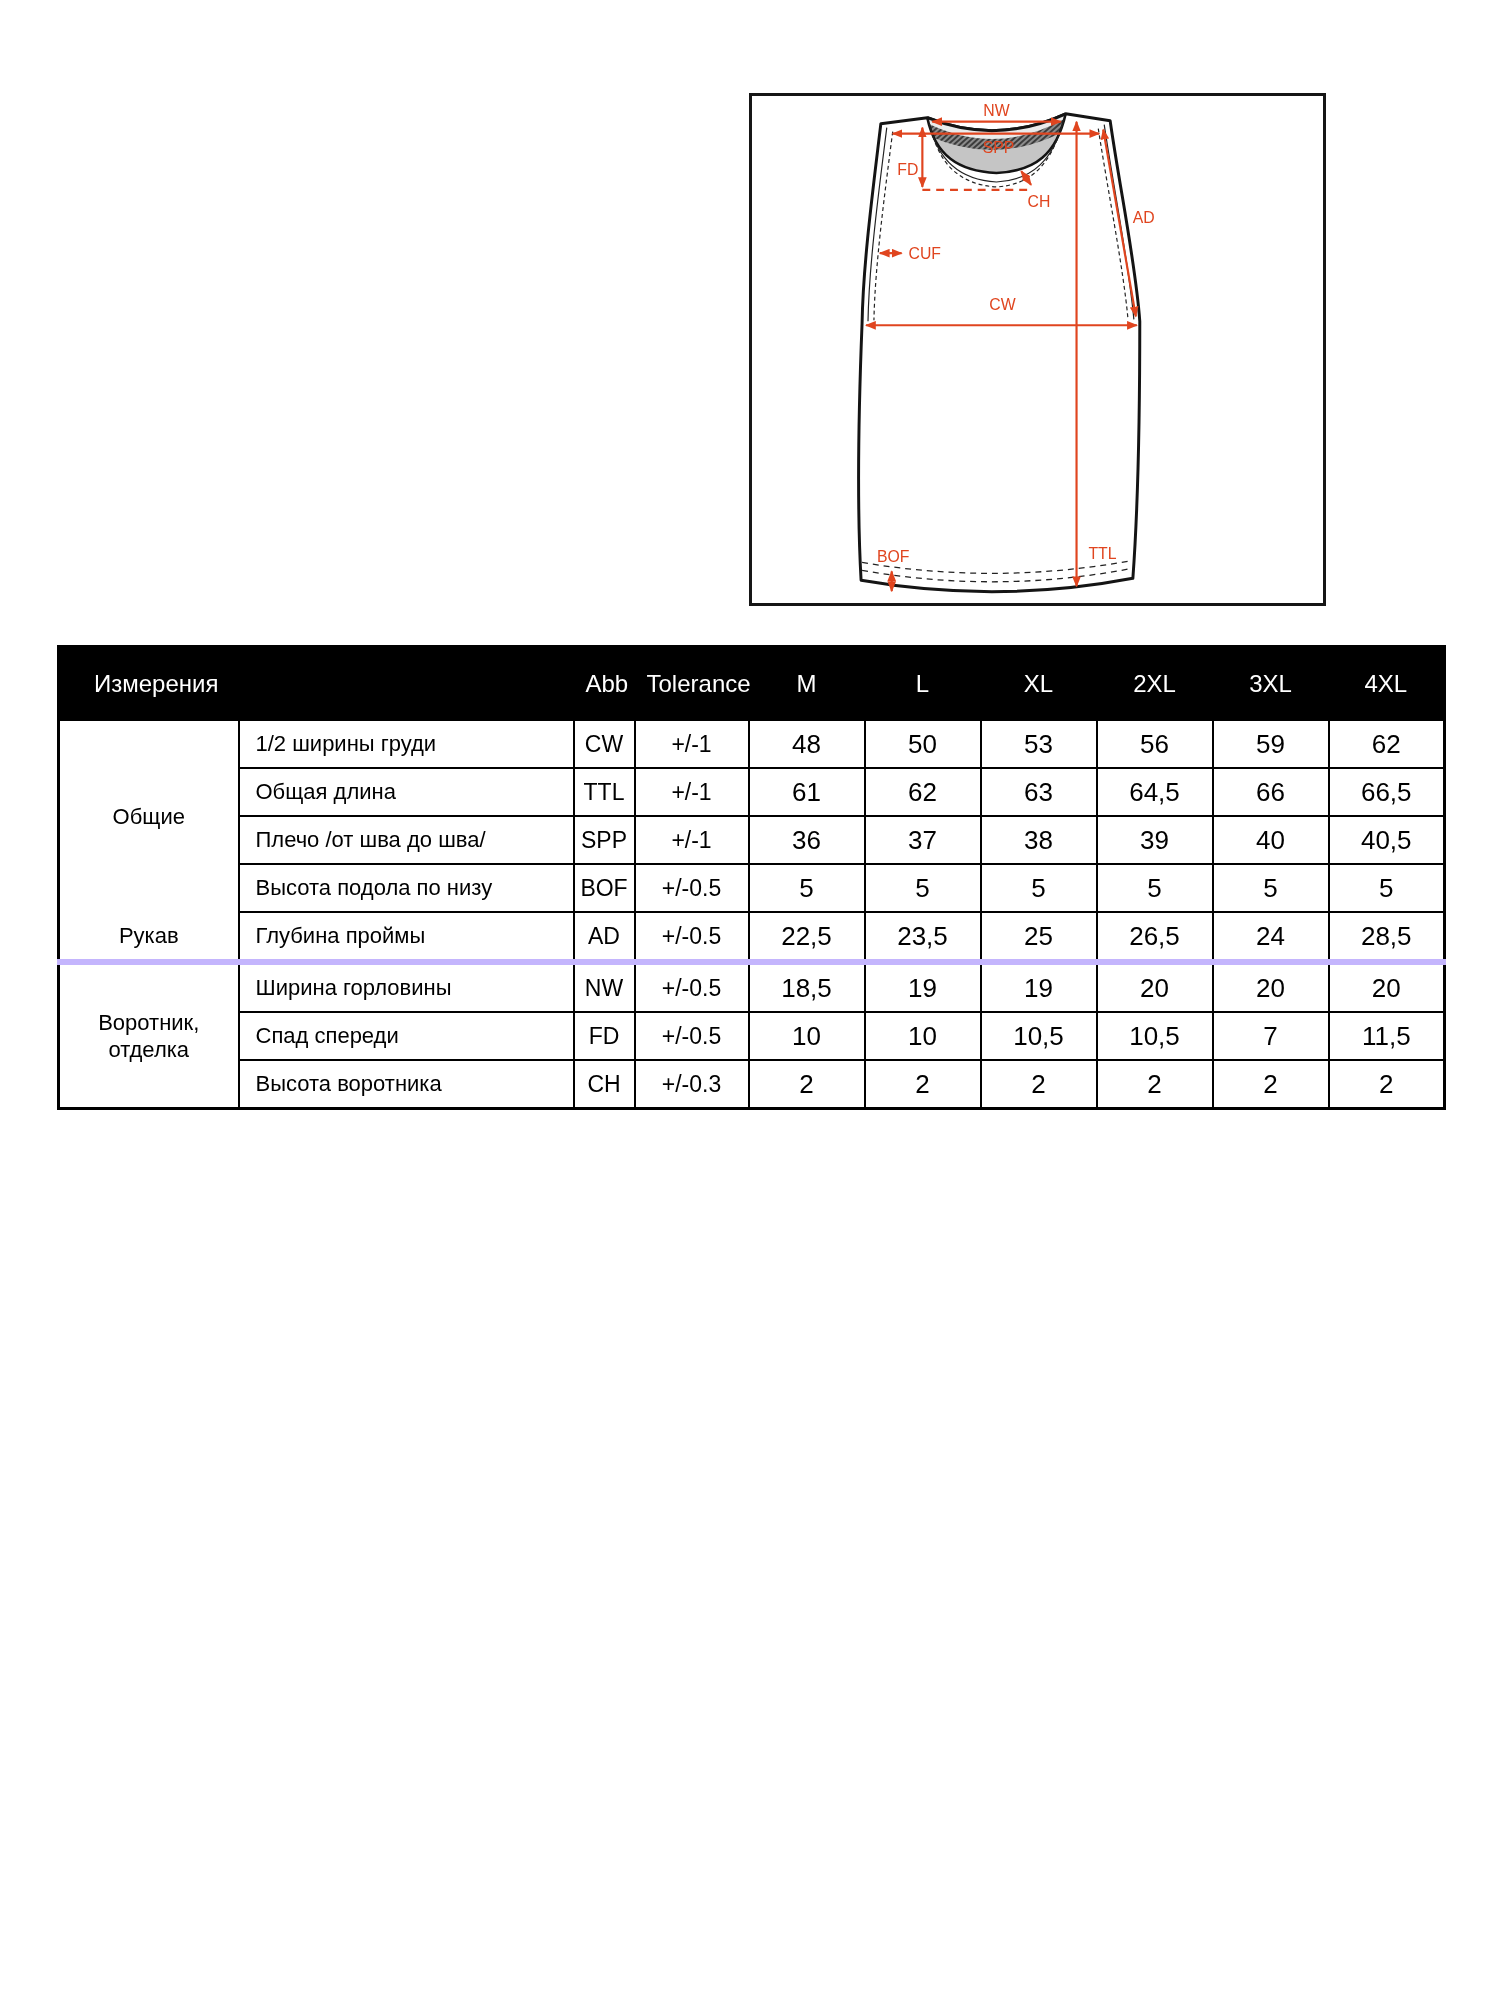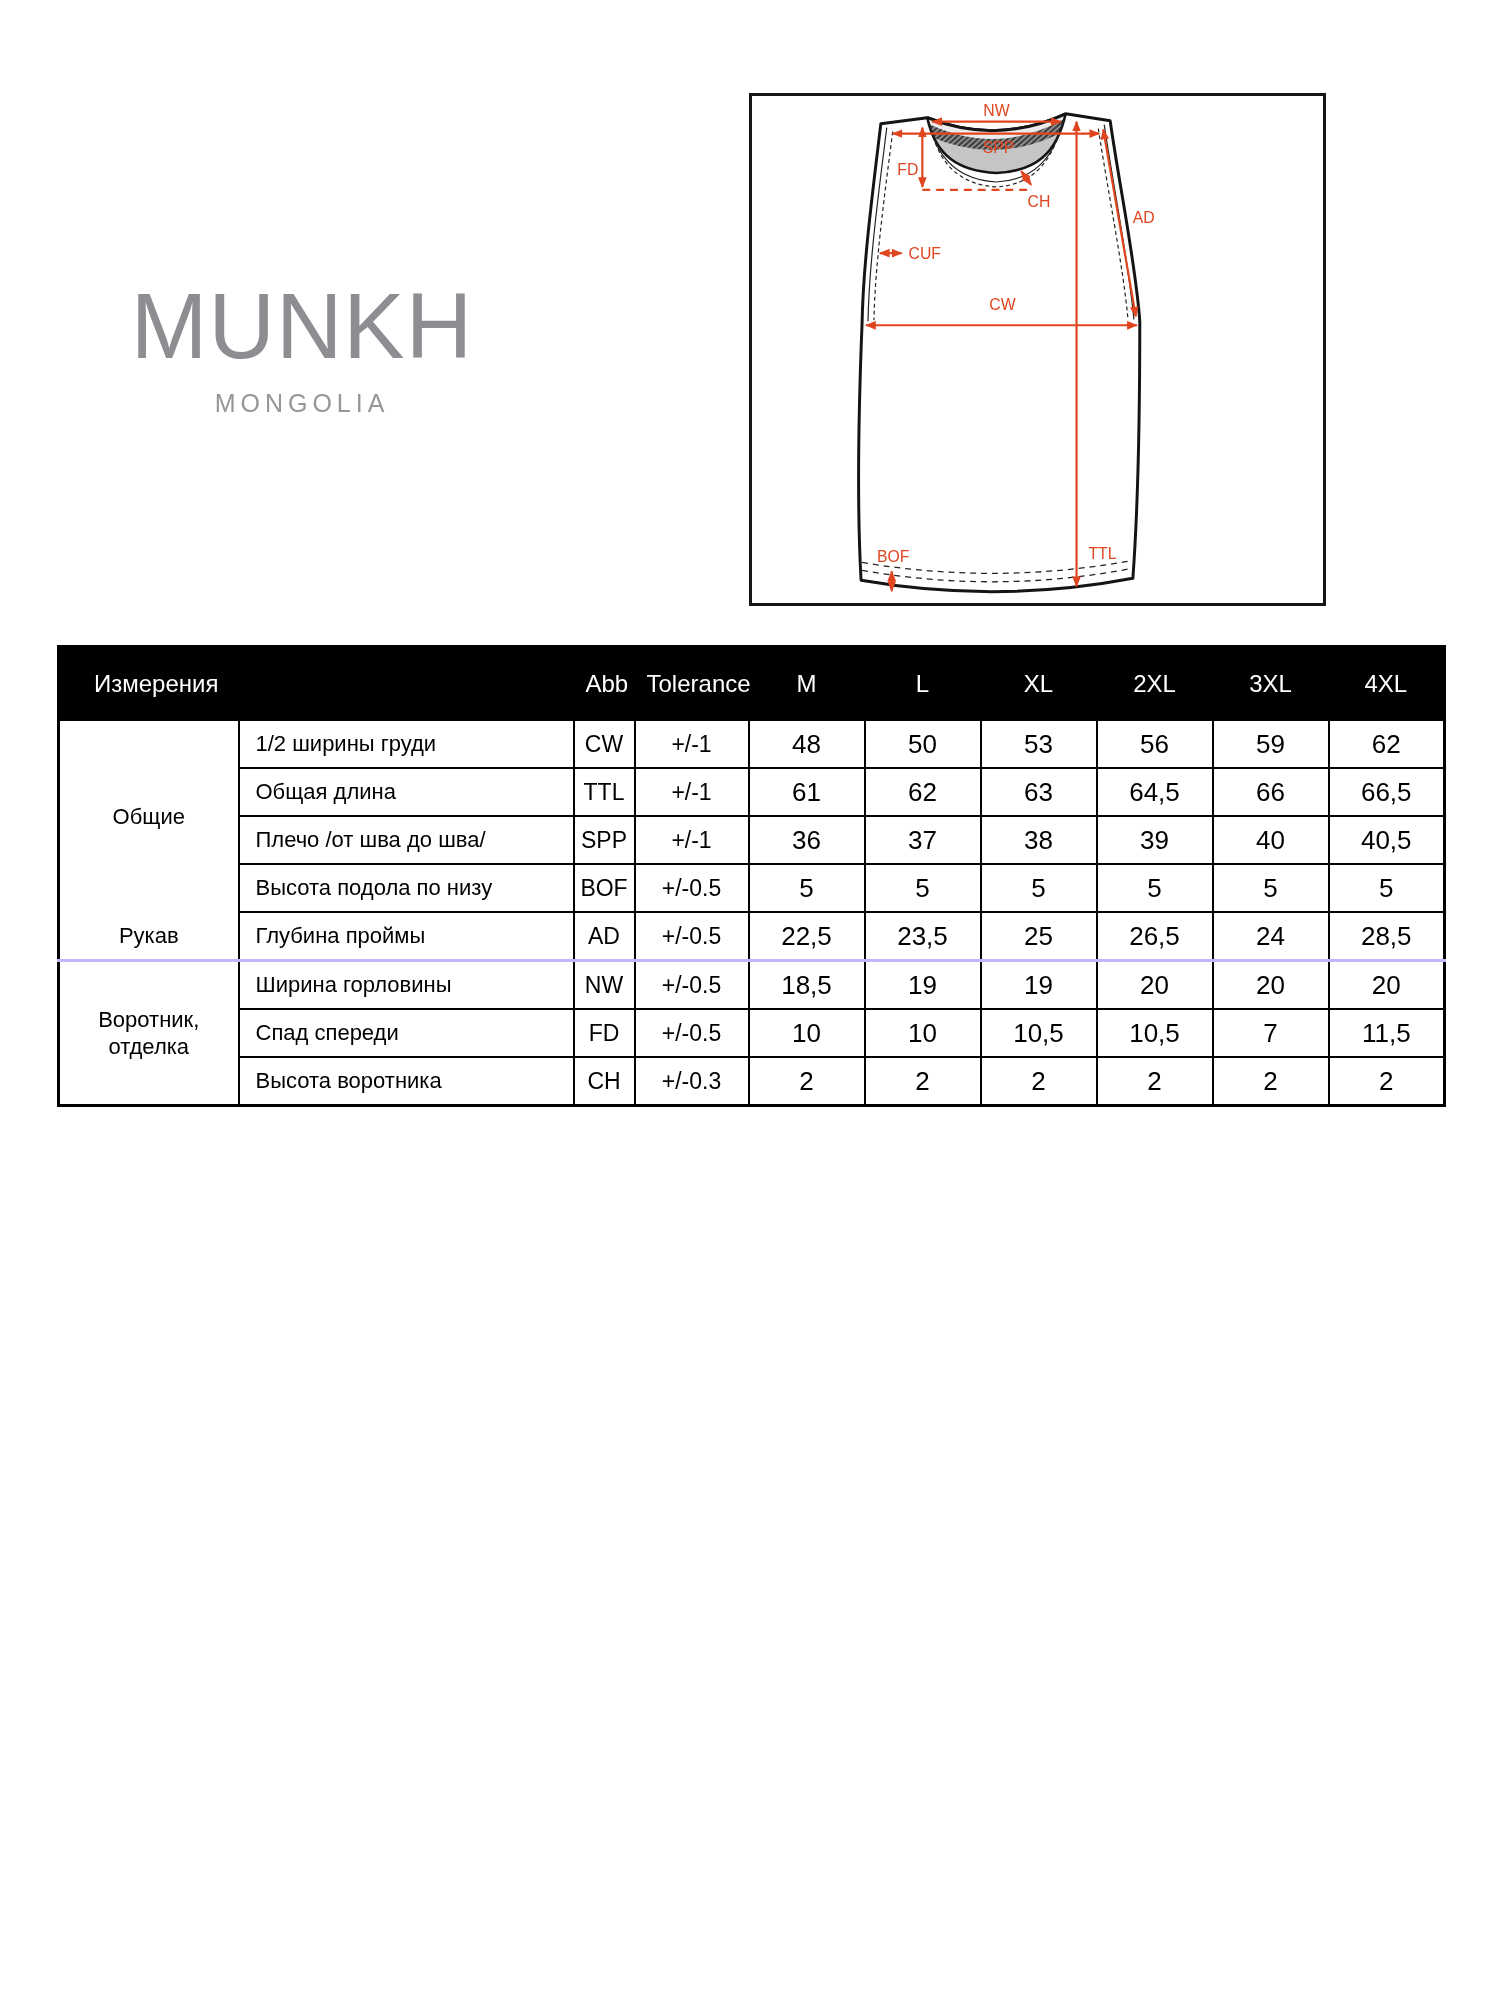--- a/index.html
+++ b/index.html
@@ -22,32 +22,28 @@
          border-collapse:collapse;table-layout:fixed;border:3px solid #000;}
   .chart td{border:2px solid #000;height:46px;padding:0;text-align:center;
             font-size:26px;color:#000;vertical-align:middle;}
   .chart thead th{background:#000;color:#fff;border:none;height:47px;
                   font-weight:normal;font-size:24px;text-align:center;padding:12px;}
   .chart th.h-meas{text-align:left;padding-left:34px;}
   .chart td.nm{text-align:left;padding-left:16px;font-size:22px;}
   .chart td.grp{font-size:22px;white-space:pre-line;line-height:1.25;}
   .chart td.abb{font-size:23px;}
   .chart td.tol{font-size:23px;}
-  .chart tr.section-end td{border-bottom:3px solid #c4b5fd;}
+  .chart tr.section-end td{border-bottom:6px solid #c4b5fd;}
   .chart td.grp-open{border-bottom-style:hidden;}
 </style>
 </head>
 <body>
 
 <div class="page">
 
-  <div class="logo">
-    <div class="brand">MUNKH</div>
-    <div class="sub">MONGOLIA</div>
-  </div>
 
   <div class="figure">
     <svg viewBox="0 0 577 513">
       <defs>
         <marker id="arr" viewBox="0 0 10 8" markerWidth="11" markerHeight="9" refX="9" refY="4" orient="auto-start-reverse" markerUnits="userSpaceOnUse">
           <path d="M0 0 L10 4 L0 8 Z" fill="#e0451f"></path>
         </marker>
         <pattern id="hatch" width="4" height="4" patternUnits="userSpaceOnUse" patternTransform="rotate(48)">
           <rect width="4" height="4" fill="#8c8c8c"></rect>
           <line x1="1" y1="0" x2="1" y2="4" stroke="#3c3c3c" stroke-width="2"></line>

